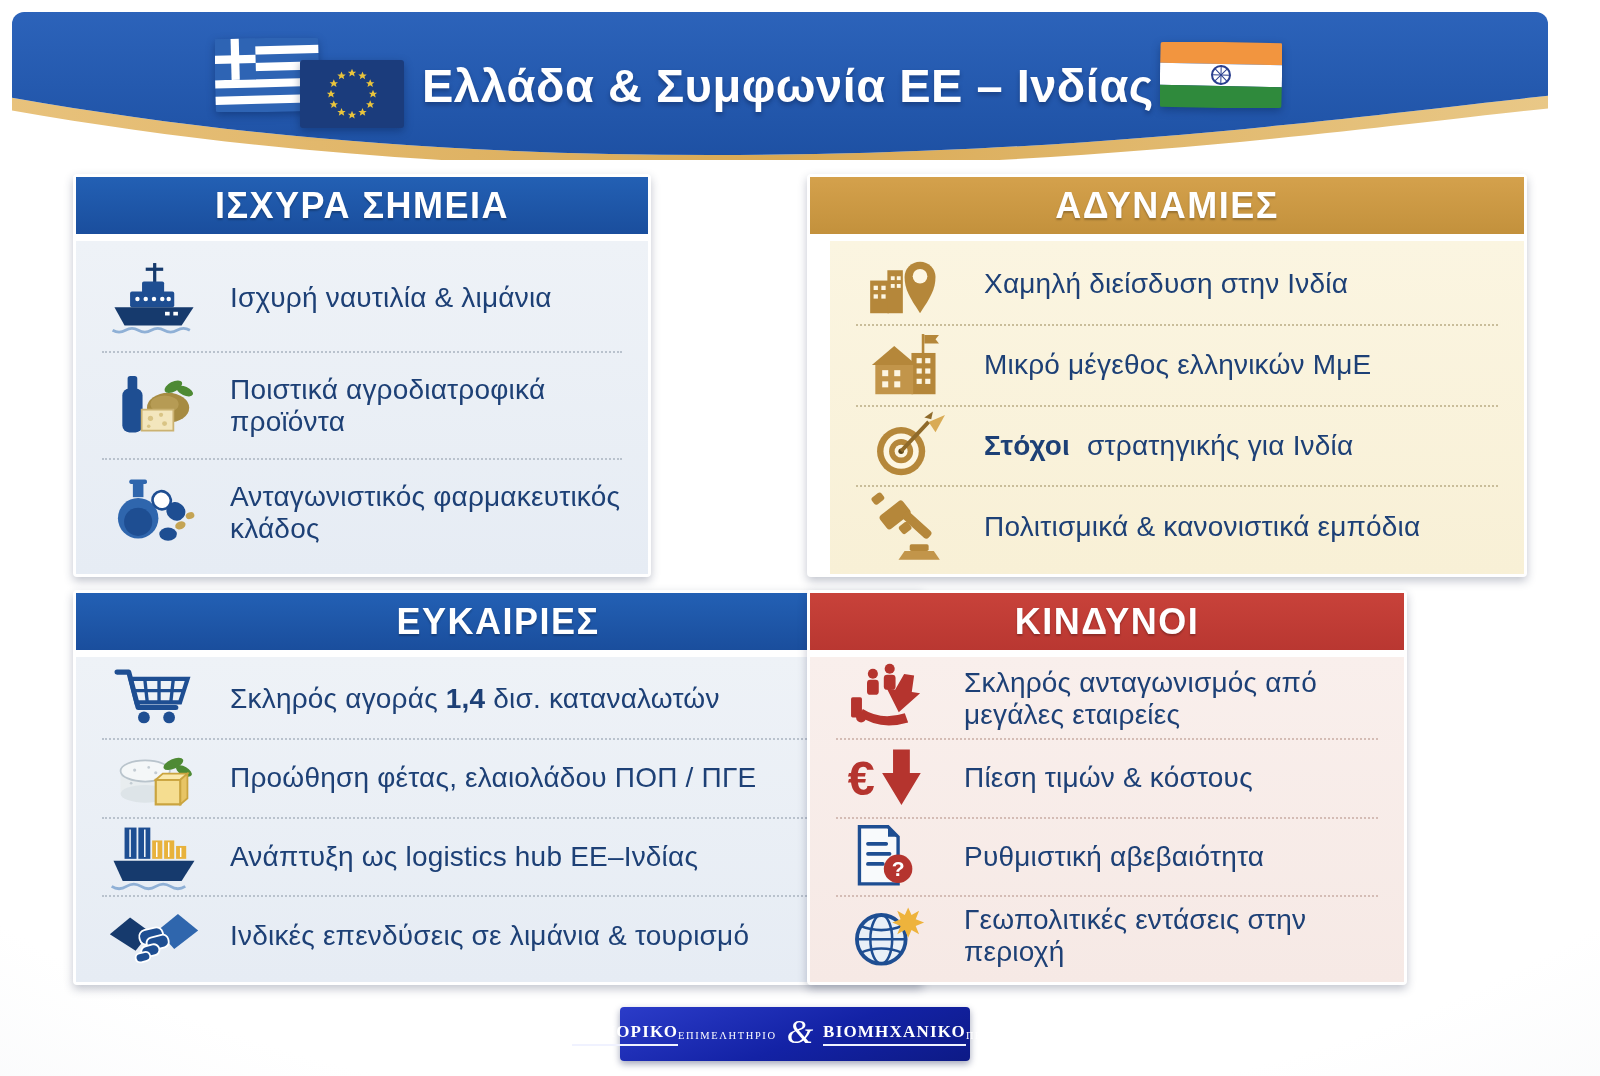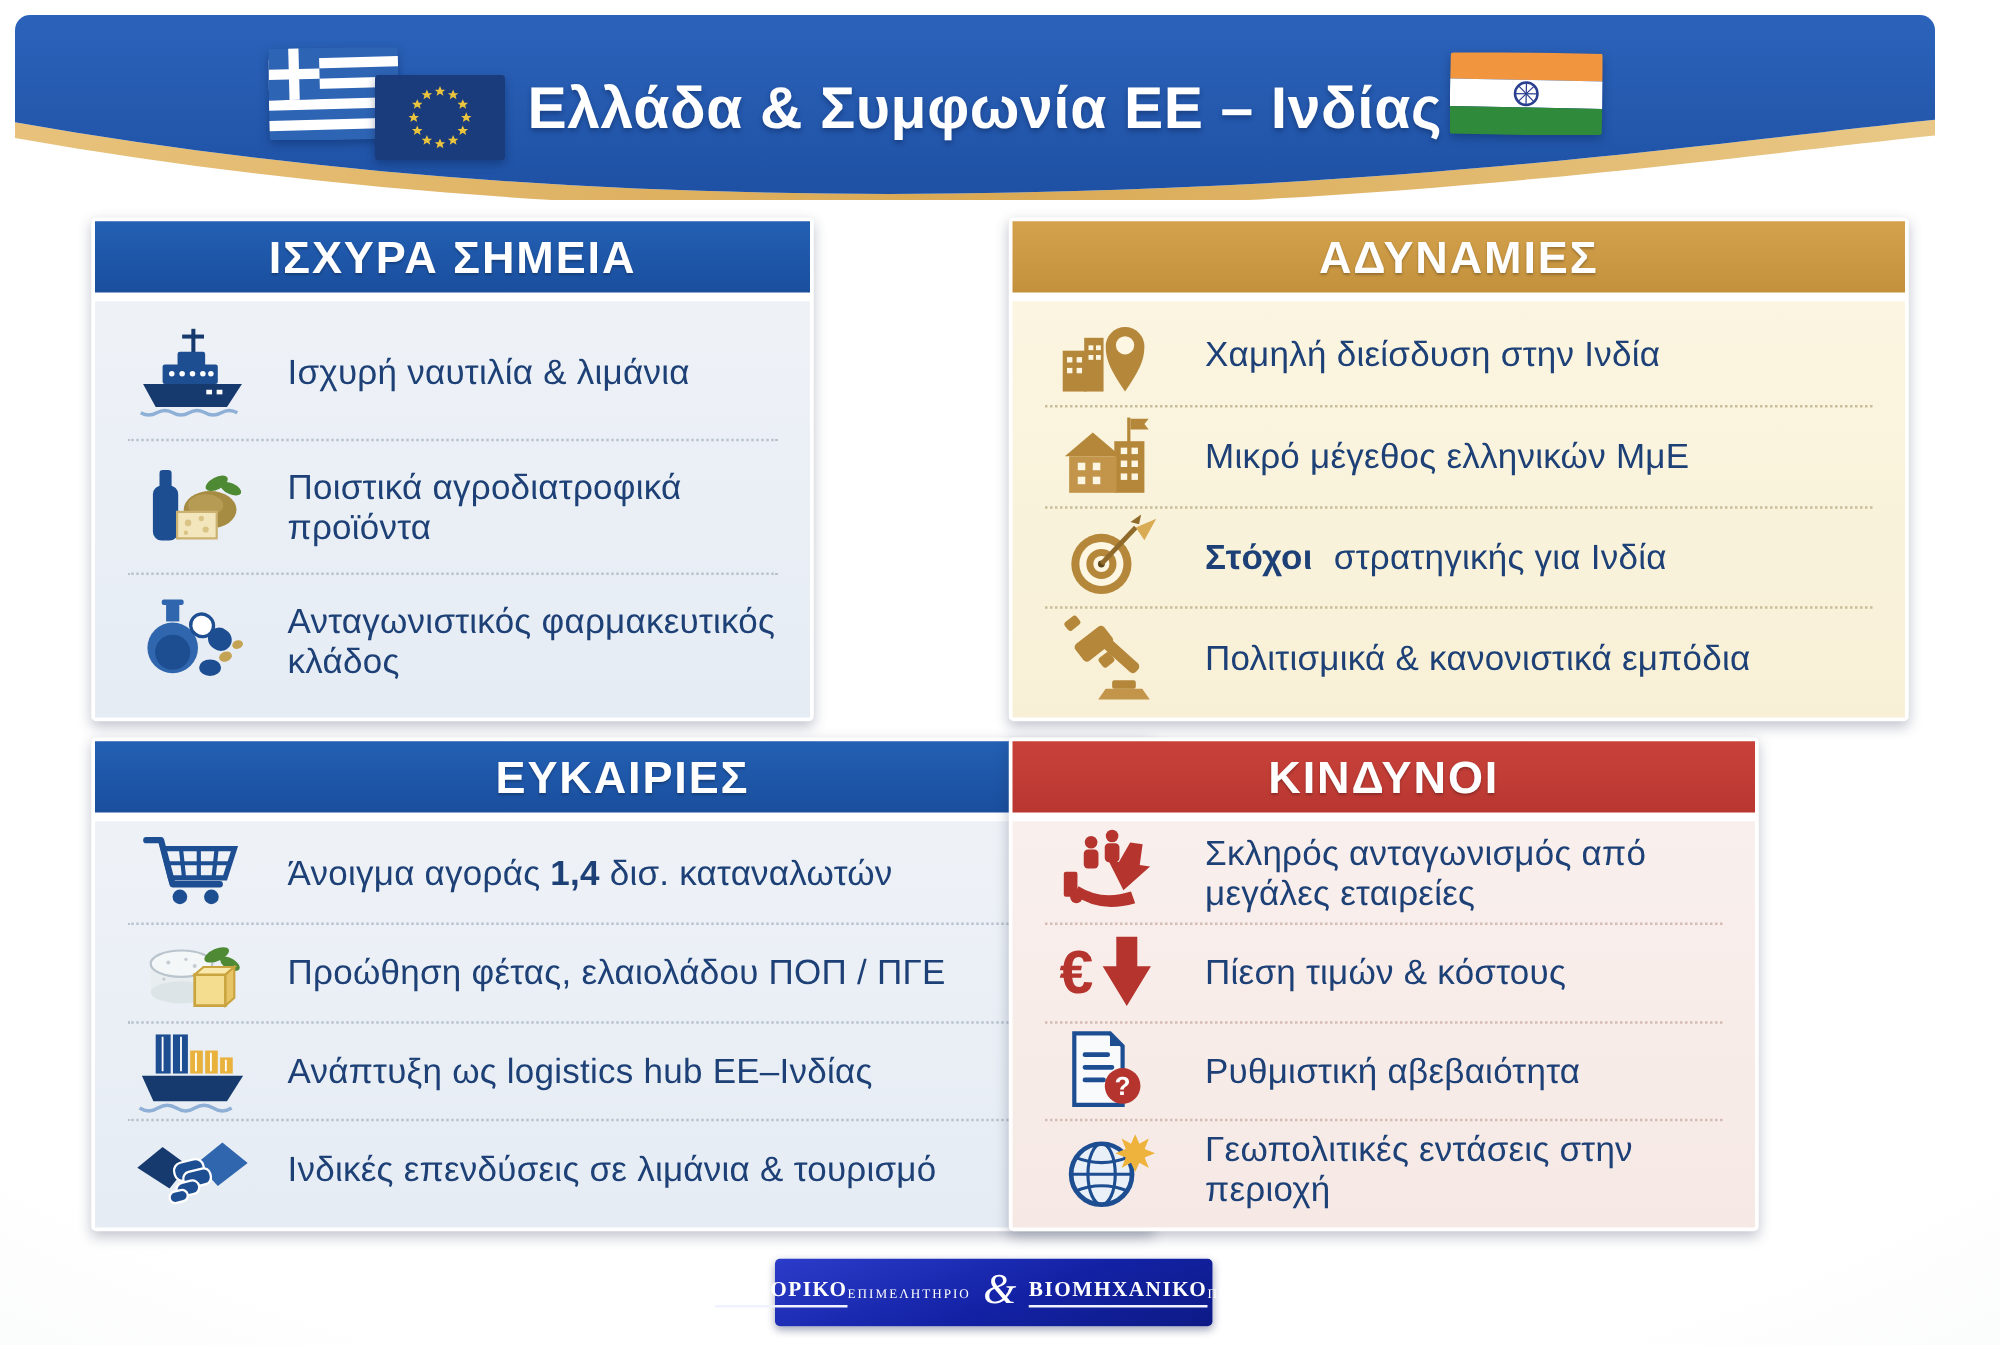--- a/index.html
+++ b/index.html
@@ -38,21 +38,21 @@
     text-shadow:0 2px 2px rgba(0,0,0,.25);
   }
   .qhead-blue{background:linear-gradient(180deg,#2360b4,#1a4e9d);}
   .qhead-gold{background:linear-gradient(180deg,#d4a14c,#c3913c);}
   .qhead-red {background:linear-gradient(180deg,#c8423a,#b93731);}
   .qbody{
     position:absolute;left:0;right:0;top:64px;bottom:0;
     display:flex;flex-direction:column;padding:4px 26px 8px 26px;box-sizing:border-box;
   }
   .qbody-blue {background:linear-gradient(180deg,#eef2f7,#e6ecf4);}
-  .qbody-cream{background:linear-gradient(180deg,#fbf5e1,#f8f0d6);}
+  .qbody-cream{background:linear-gradient(180deg,#fbf5e1,#f8f0d6);margin-left:20px;}
   .qbody-pink {background:linear-gradient(180deg,#f9efec,#f6e9e5);}
   .row{flex:1;display:flex;align-items:center;gap:24px;min-height:0;}
   .row + .row{border-top:2px dotted #b9c2cd;}
   .qbody-cream .row + .row{border-top-color:#c9bd9a;}
   .qbody-pink  .row + .row{border-top-color:#d4bcb5;}
   .icon{flex:0 0 104px;display:flex;align-items:center;justify-content:center;}
   .txt{font-size:28px;color:#1d4076;letter-spacing:.2px;}
   .txt b{font-weight:bold;}
   .txt .gap{margin-right:9px;}
   
@@ -306,21 +306,21 @@
           <g stroke="#1e4e92" stroke-width="4">
               <line x1="39" y1="18" x2="42" y2="46"></line>
               <line x1="56" y1="18" x2="56" y2="46"></line>
               <line x1="73" y1="18" x2="70" y2="46"></line>
               <line x1="25" y1="32" x2="86" y2="32"></line>
             </g>
           <circle cx="38" cy="64" r="7" fill="#1e4e92"></circle>
             <circle cx="68" cy="64" r="7" fill="#1e4e92"></circle>
         </svg>
       </span>
-      <span class="txt"><span>Άνοιγμα αγοράς </span><b>1,4</b><span> δισ. καταναλωτών</span></span>
+      <span class="txt"><span>Σκληρός αγοράς </span><b>1,4</b><span> δισ. καταναλωτών</span></span>
     </div>
     <div class="row">
       <span class="icon">
         <svg width="88" height="78" viewBox="0 0 100 84">
           <path d="M12 34 h56 v26 h-56 z" fill="#e8edef"></path>
           <ellipse cx="40" cy="34" rx="28" ry="12" fill="#f4f7f8" stroke="#b9c4cc" stroke-width="2"></ellipse>
           <ellipse cx="40" cy="60" rx="28" ry="10" fill="#dde4e8"></ellipse>
           <g fill="#c3ccd3">
               <circle cx="28" cy="33" r="1.8"></circle>
               <circle cx="44" cy="30" r="1.5"></circle>

